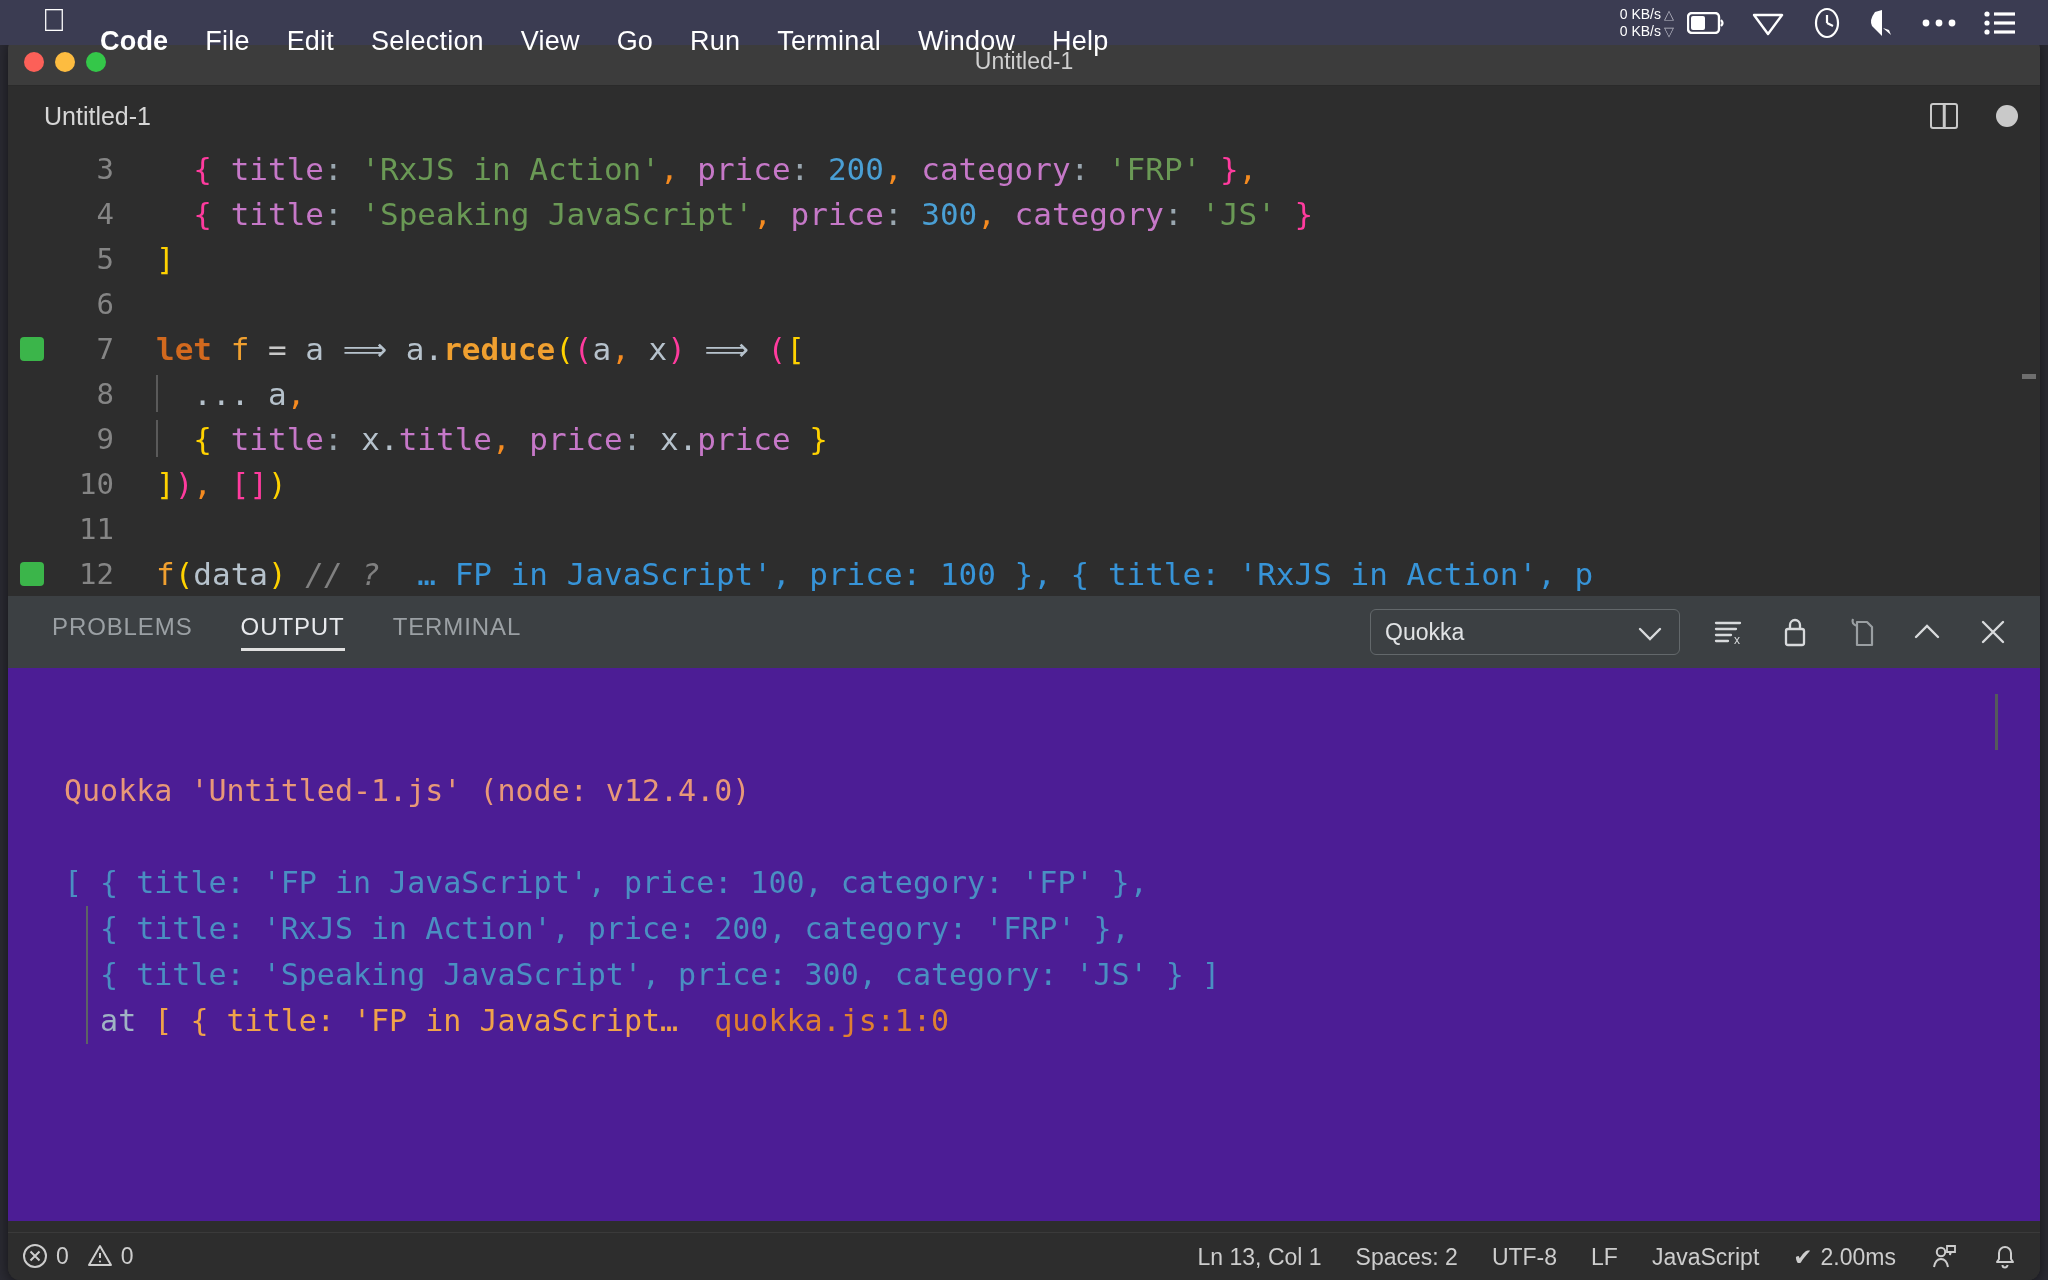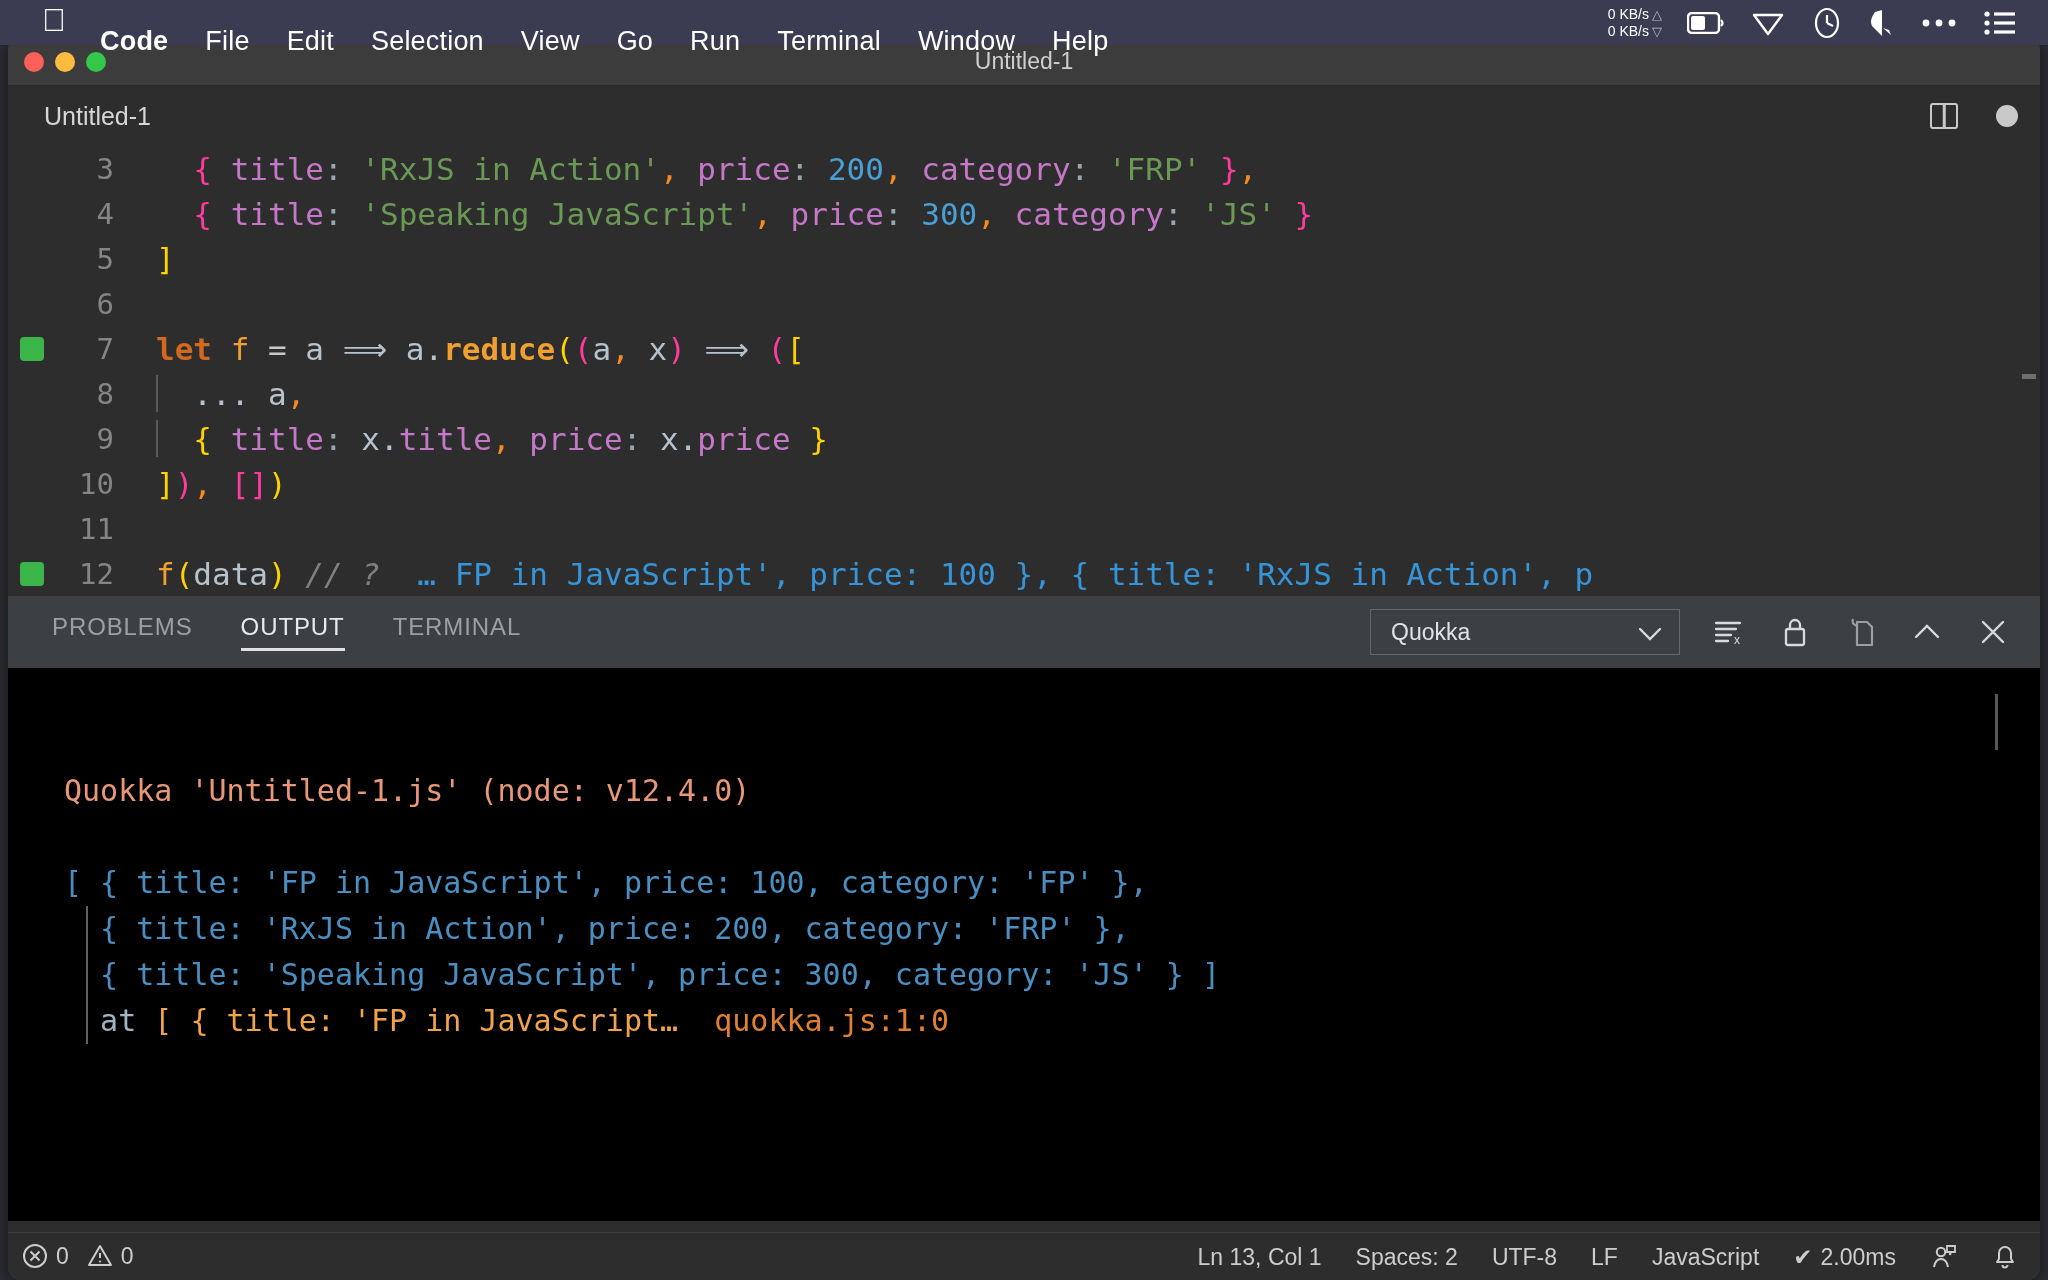--- a/index.html
+++ b/index.html
@@ -25,21 +25,21 @@
     line-height: 1; position: relative; top: -3px;
   }
   .macbar .mi { margin-right: 37px; white-space: nowrap; letter-spacing: .2px; margin-top: 37px; }
   .macbar .mi.bold { font-weight: bold; }
   .macbar .right {
     position: absolute; right: 18px; top: 0; height: 45px;
     display: flex; align-items: center;
   }
   .netspeed {
     font-size: 14px; line-height: 16px; 
-    color: #ffffff; margin-right: 12px; font-family: "Liberation Sans", sans-serif;
+    color: #ffffff; font-family: "Liberation Sans", sans-serif;
   }
   .netspeed span.tri { color: #bdbdc9; font-size: 13px; padding-left: 3px;}
   .tray-ico { margin: 0 13px; display: flex; align-items: center; }
 
   
   .vscode {
     position: absolute; left: 8px; top: 38px;
     width: 2032px; height: 1242px;
     background: #2d2d2d;
     border-radius: 10px 10px 12px 12px;
@@ -118,42 +118,42 @@
   .t-fn { color: #f0a030; font-weight: bold; }
   .t-comment { color: #808080; font-style: italic; }
   .t-result { color: #3794d8; }
   .t-eq { color: #c8c8c8; }
   .scroll-tick {
     position: absolute; right: 4px; top: 228px; width: 14px; height: 5px;
     background: #6e6e6e;
   }
 
   
-  .panel { position: relative; background: #000000; height: 625px; }
+  .panel { position: relative; background: #4c1d95; height: 625px; }
   .panelhead {
     position: relative; height: 72px; display: flex; align-items: center;
     padding-left: 44px; background: #3c4043;
   }
   .ptab {
     color: #9ba0a4; font-size: 24px; letter-spacing: .9px;
     margin-right: 48px; position: relative; padding: 6px 0 16px 0;
   }
   .ptab.active { color: #e8eaed; }
   .ptab.active::after {
     content: ""; position: absolute; left: 0; right: 0; bottom: 6px;
     height: 3px; background: #e0e0e0;
   }
   .panelhead-right {
     position: absolute; right: 30px; top: 0; height: 72px;
     display: flex; align-items: center; gap: 32px;
   }
   .pselect {
-    width: 310px; height: 46px; border: 1.5px solid #63686b; border-radius: 0;
+    width: 310px; height: 46px; border: 1.5px solid #63686b; border-radius: 6px;
     background: #3c4043; color: #e0e2e4; font-size: 23px;
-    display: flex; align-items: center; padding: 0 20px; position: relative;
+    display: flex; align-items: center; padding: 0 14px; position: relative;
   }
   .pselect .chev { position: absolute; right: 16px; top: 12px; }
   .pico { width: 34px; height: 34px; display: flex; align-items: center; justify-content: center; }
 
   .paneloutput {
     padding: 8px 0 0 0; font-family: "DejaVu Sans Mono", monospace;
     font-size: 30px; line-height: 46px; white-space: pre; position: relative;
   }
   .oline { padding-left: 56px; position: relative; height: 46px; }
   .oline .ig {

